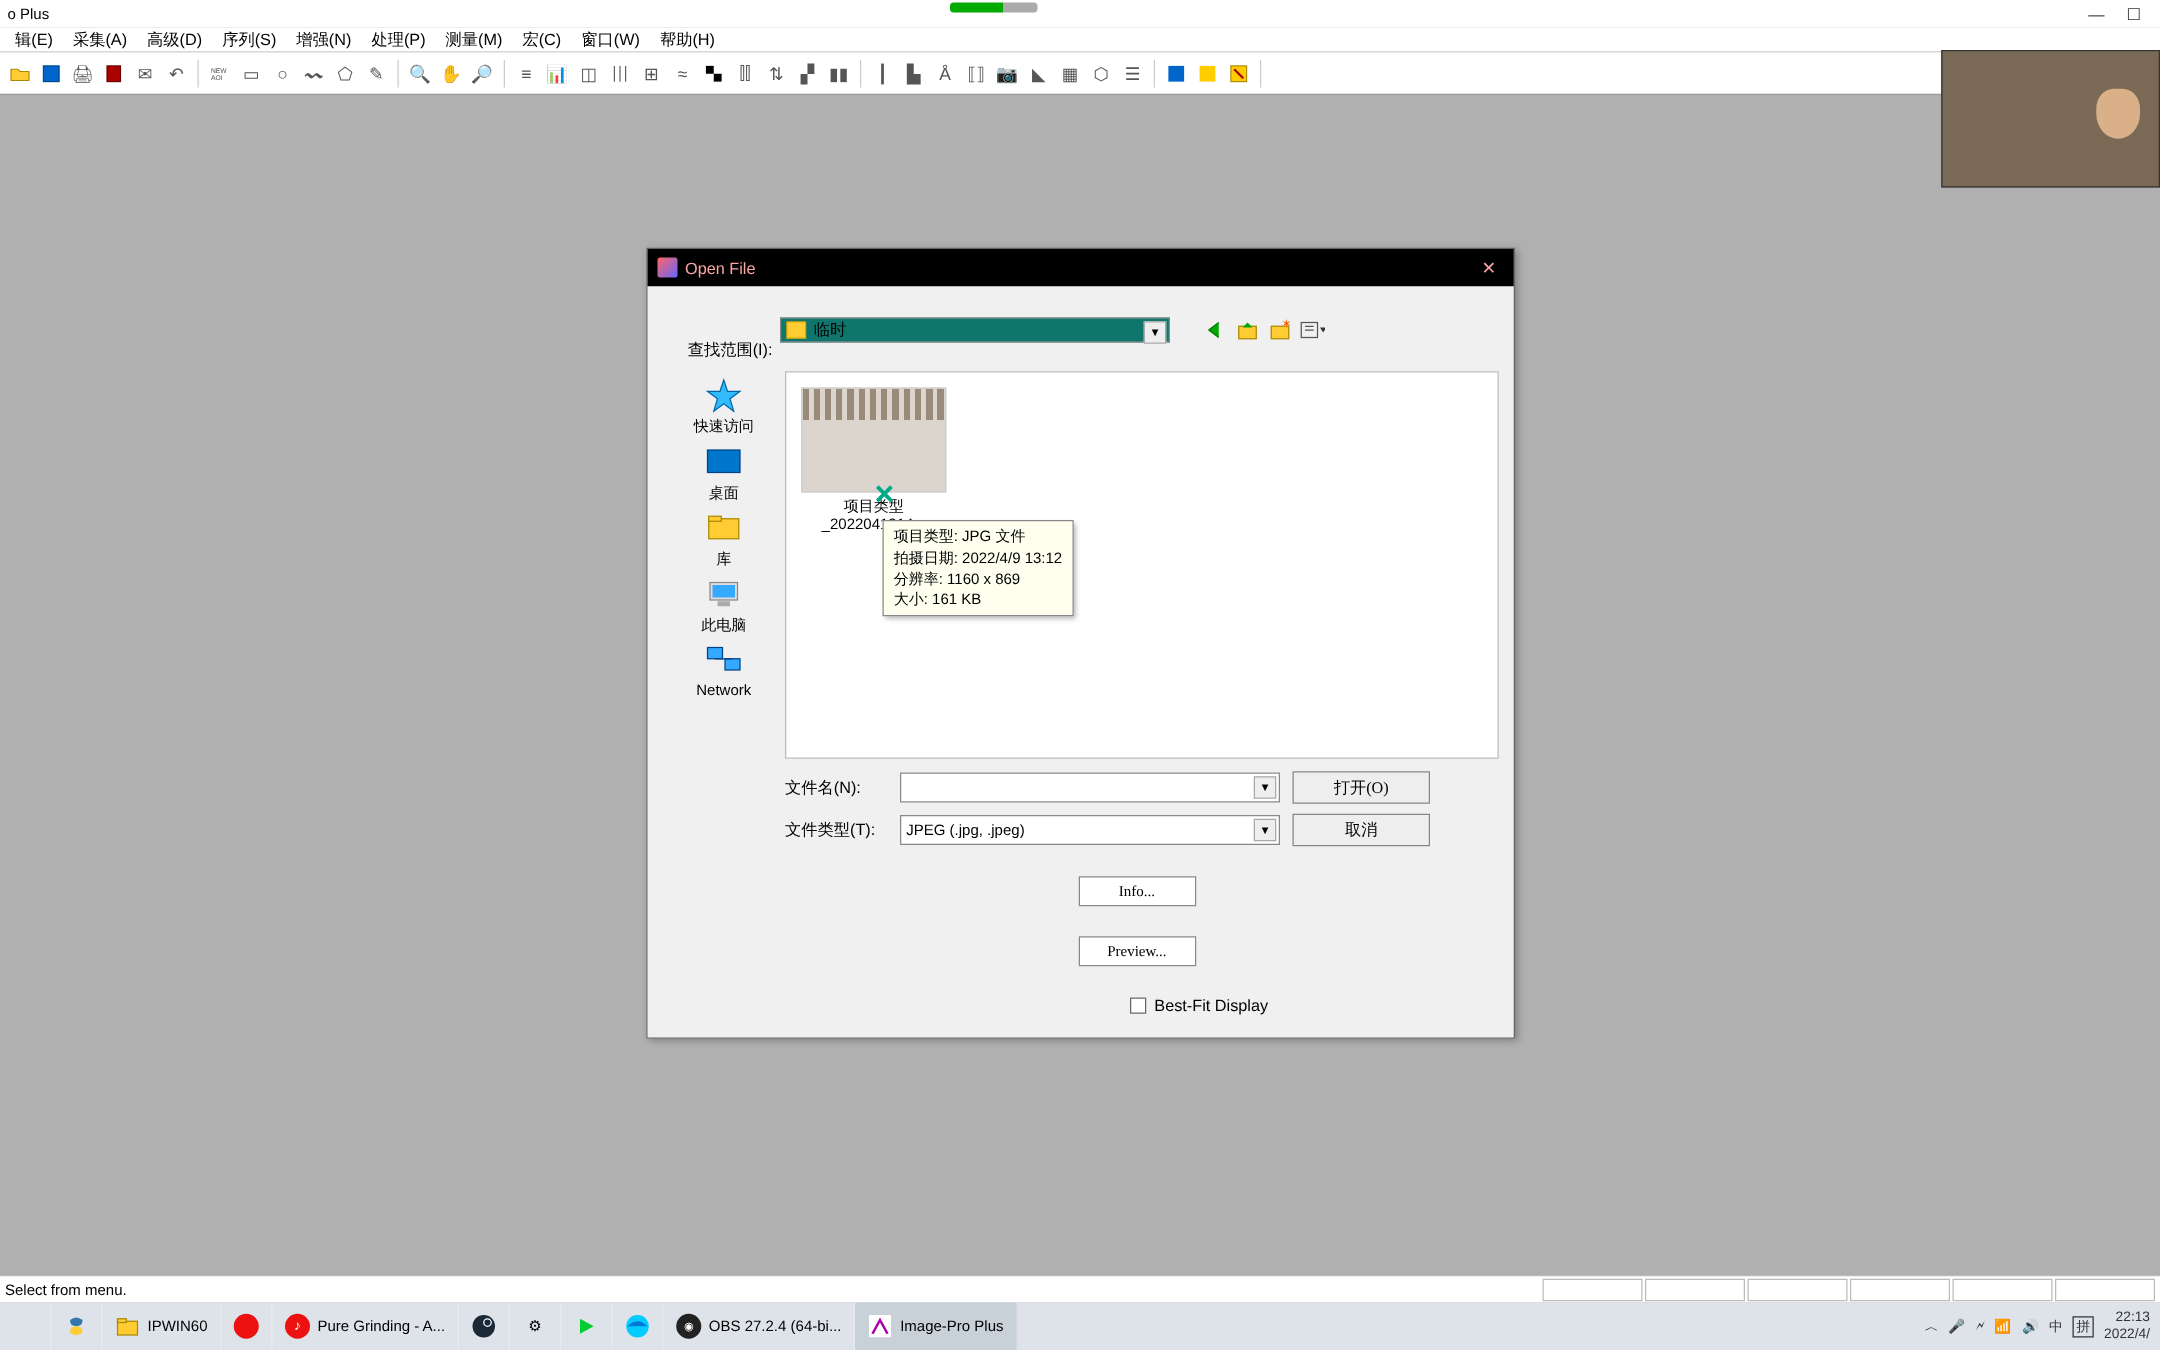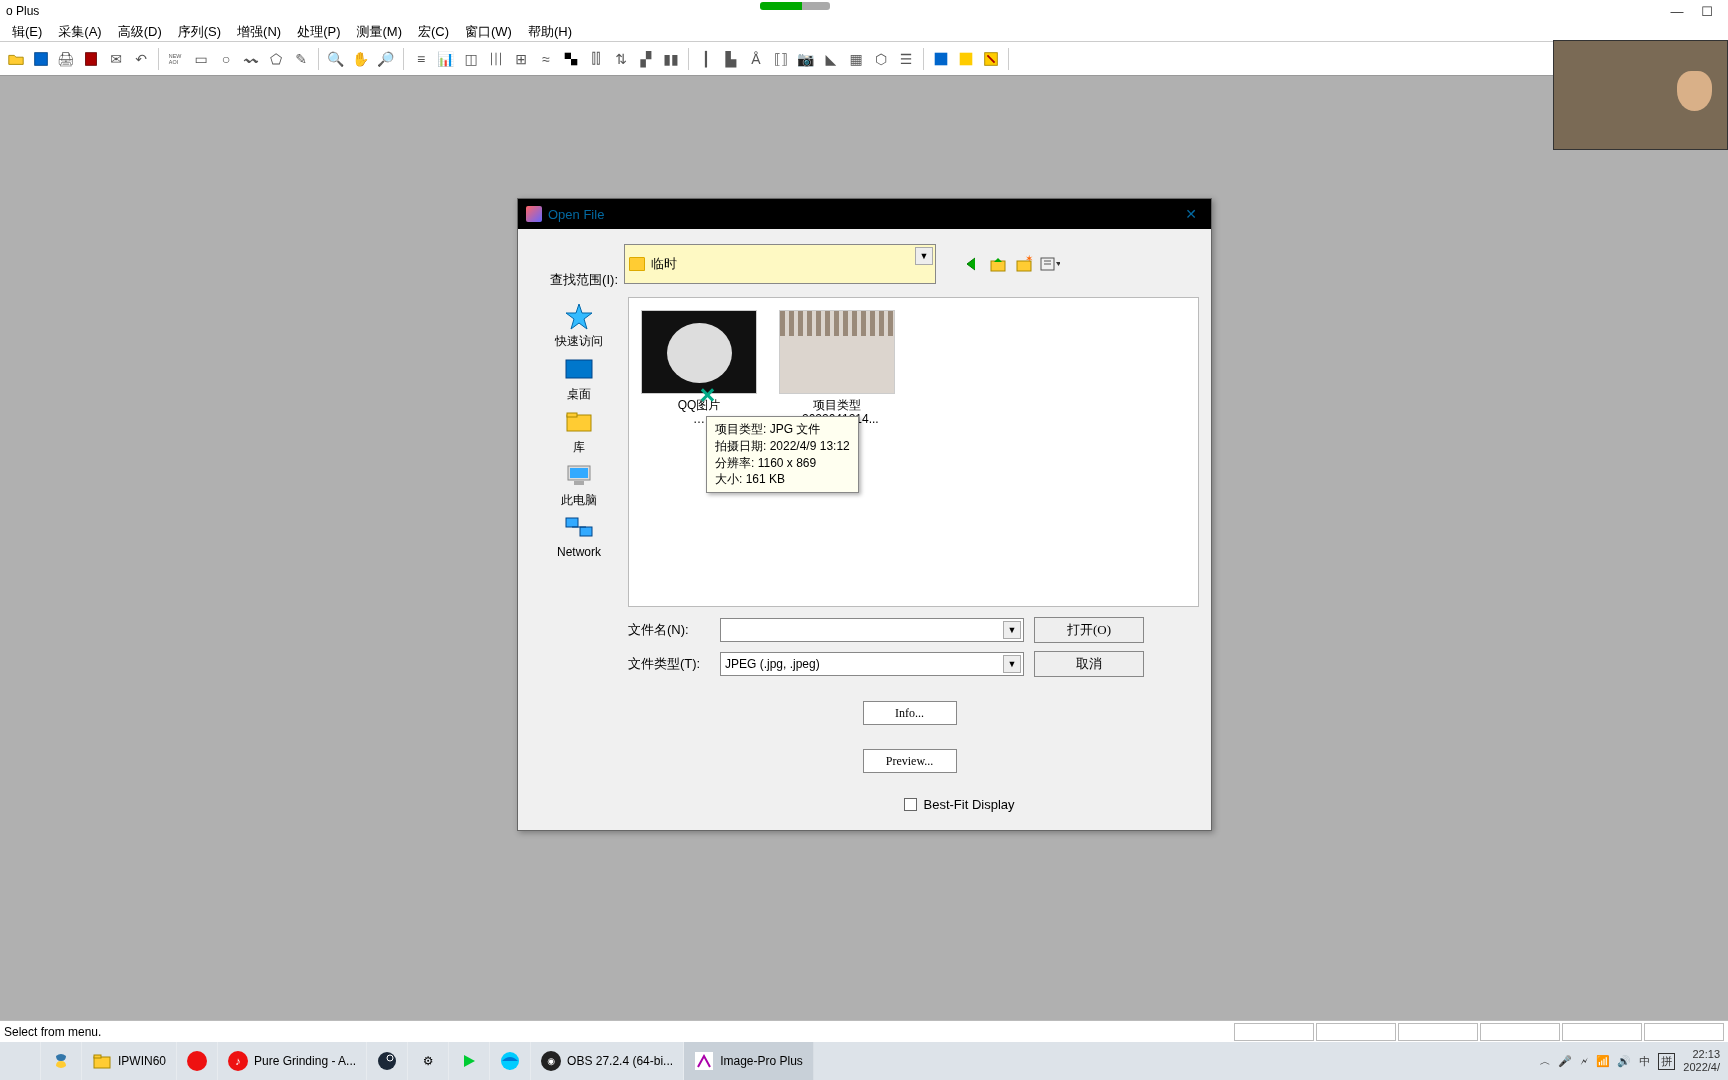--- a/index.html
+++ b/index.html
@@ -23,29 +23,29 @@
 
 
 .workspace { position: absolute; top: 76px; left: 0; right: 0; bottom: 45px; background: #b0b0b0; }
 
 
 .webcam { position: absolute; top: 40px; right: 0; width: 175px; height: 110px; background: #7a6a55; border: 1px solid #333; }
 .webcam::after { content:""; position:absolute; right:15px; top:30px; width:35px; height:40px; background:#d9b088; border-radius:40% 40% 50% 50%; }
 
 
 .dialog { position: absolute; left: 517px; top: 198px; width: 695px; background: #f0f0f0; border: 1px solid #666; box-shadow: 2px 2px 6px rgba(0,0,0,0.3); }
-.dialog-title { height: 30px; background: #000; color: #0369a1; display: flex; align-items: center; padding: 0 8px; font-size: 13px; }
+.dialog-title { height: 30px; background: #000; color: #fca5a5; display: flex; align-items: center; padding: 0 8px; font-size: 13px; }
 .dialog-title .title-icon { width: 16px; height: 16px; margin-right: 6px; background: linear-gradient(135deg,#f66,#66f); border-radius: 2px; }
 .dialog-title .spacer { flex: 1; }
 .dialog-title .close { width: 24px; text-align: center; cursor: pointer; font-size: 14px; }
 
 .dialog-body { padding: 10px 12px 14px; }
 .lookIn-row { display: flex; align-items: center; gap: 6px; margin-bottom: 8px; }
 .lookIn-row .label { font-size: 13px; width: 88px; text-align: right; margin-top: 32px; }
-.lookIn-select { flex: 0 0 312px; height: 40px; border: 1px solid #888; background: #fef9c3; display: flex; align-items: center; padding: 0 4px; font-size: 13px; position: relative; }
+.lookIn-select { flex: 0 0 312px; height: 20px; border: 1px solid #888; background: #0f766e; display: flex; align-items: center; padding: 0 4px; font-size: 13px; position: relative; }
 .lookIn-select .folder-ico { width: 16px; height: 14px; background: #fc3; margin-right: 6px; border-radius: 1px 1px 0 0; border: 1px solid #da0; }
 .lookIn-select .drop-arrow { position: absolute; right: 2px; top: 2px; width: 18px; height: 18px; background: #eee; border: 1px solid #aaa; display: flex; align-items: center; justify-content: center; font-size: 9px; }
 .nav-icons { display: flex; gap: 6px; margin-left: 20px; }
 .nav-icons .ico { width: 20px; height: 20px; display:flex; align-items:center; justify-content:center; }
 
 .main-area { display: flex; height: 310px; }
 .places { width: 98px; background: #f0f0f0; display: flex; flex-direction: column; align-items: center; padding-top: 4px; gap: 4px; }
 .place { width: 80px; text-align: center; font-size: 12px; color: #000; }
 .place .pico { width: 36px; height: 30px; margin: 0 auto 2px; display:flex; align-items:center; justify-content:center; }
 
@@ -293,25 +293,20 @@
                 <rect x="16" y="12" width="12" height="9" fill="#3af" stroke="#048"></rect>
                 <line x1="8" y1="12" x2="22" y2="12" stroke="#048"></line>
               </svg>
             </div>
           <div>Network</div>
         </div>
       </div>
 
       <div class="file-pane">
         <div class="file-item">
-          <div class="thumb dark"></div>
-          <div class="fname">QQ图片</div>
-          <div class="fname">…</div>
-        </div>
-        <div class="file-item">
           <div class="thumb texture"></div>
           <div class="fname">项目类型</div>
           <div class="fname">_2022041214...</div>
         </div>
 
         <div class="cursor"></div>
 
         <div class="tooltip">
           <div>项目类型: JPG 文件</div>
           <div>拍摄日期: 2022/4/9 13:12</div>

